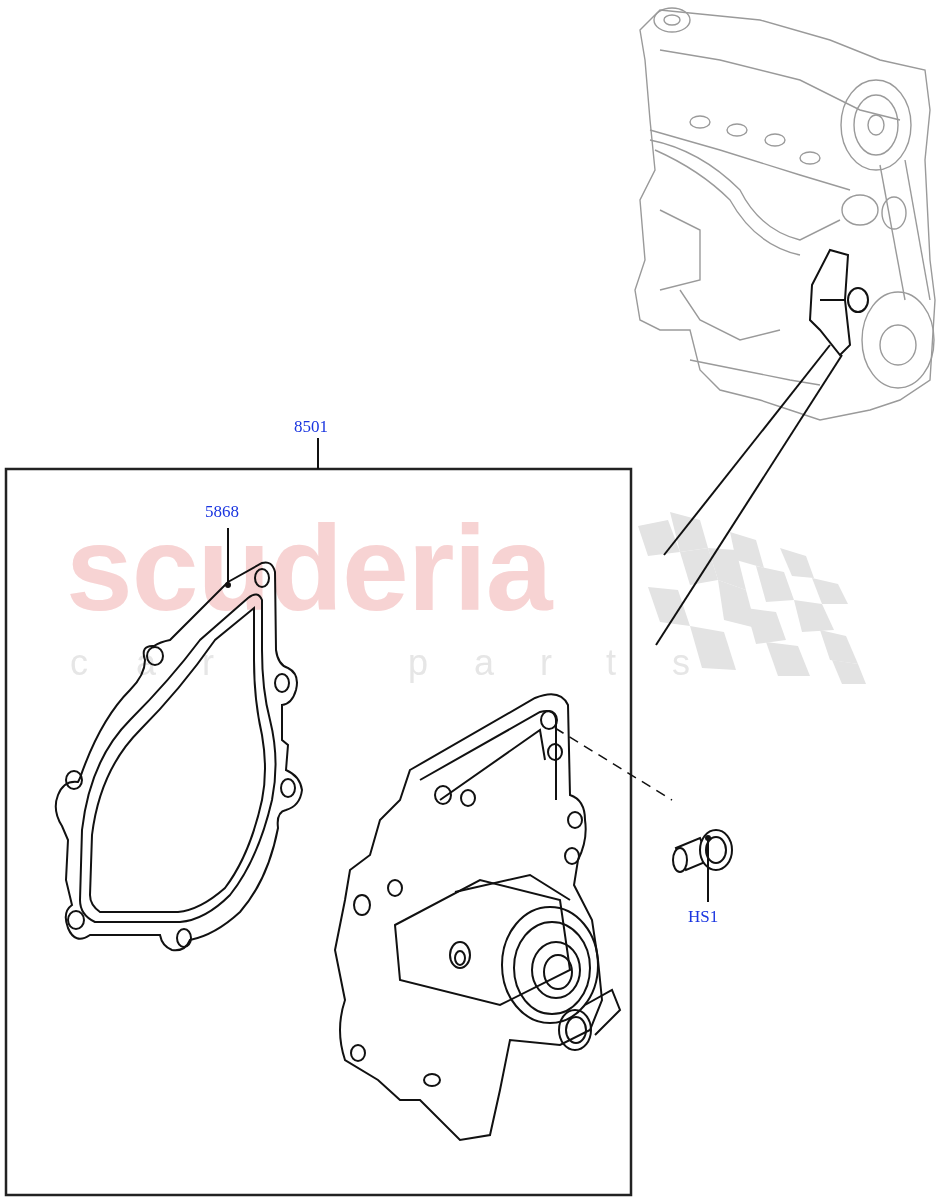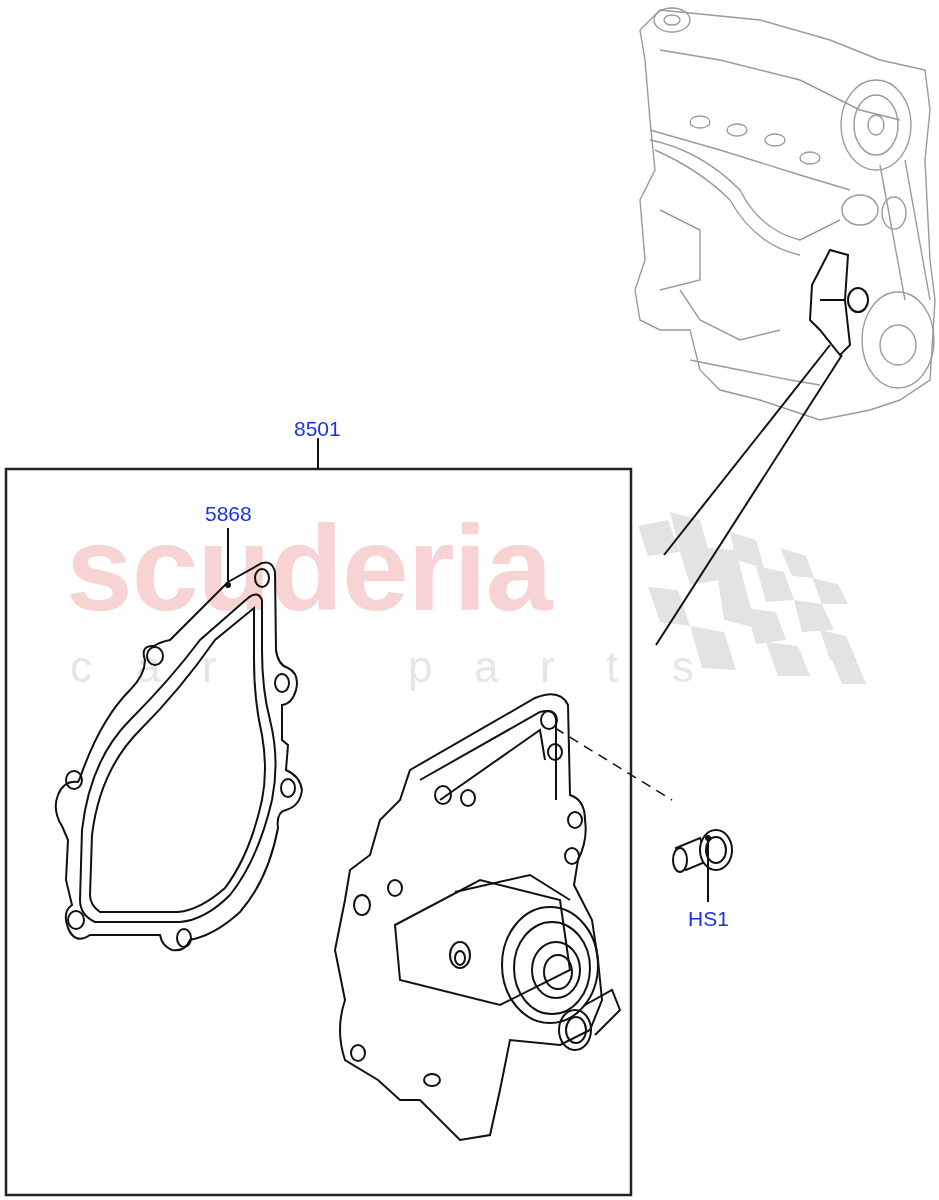--- a/index.html
+++ b/index.html
@@ -1,19 +1,19 @@
 <!DOCTYPE html>
 <html><head>
 <meta charset="utf-8">
 <style>
   html, body { margin:0; padding:0; background:#ffffff; }
   body { width:939px; height:1200px; position:relative; overflow:hidden; font-family:"Liberation Sans", sans-serif; }
-  .label { position:absolute; color:#1a35e0; font-size:21px; font-family:Liberation Sans, sans-serif; line-height:1; }
+  .label { position:absolute; color:#1a35e0; font-size:17px; font-family:Liberation Serif, serif; line-height:1; }
   .wm-main { position:absolute; left:66px; top:508px; font-size:120px; font-weight:bold; color:#f7d3d3; letter-spacing:-1px; font-family:"Liberation Sans", sans-serif; line-height:1; }
-  .wm-sub { position:absolute; left:70px; top:645px; font-size:44px; color:#e6e6e6; font-family:"Liberation Sans", sans-serif; line-height:1; white-space:nowrap; }
+  .wm-sub { position:absolute; left:70px; top:645px; font-size:36px; color:#e6e6e6; font-family:"Liberation Sans", sans-serif; line-height:1; white-space:nowrap; }
   .wm-sub span { display:inline-block; width:66px; }
   svg { position:absolute; left:0; top:0; }
 </style>
 </head>
 <body>
 
 <div class="wm-main">scuderia</div>
 <div class="wm-sub">
   <span>c</span><span>a</span><span>r</span><span style="width:140px"></span><span>p</span><span>a</span><span>r</span><span>t</span><span>s</span>
 </div>

